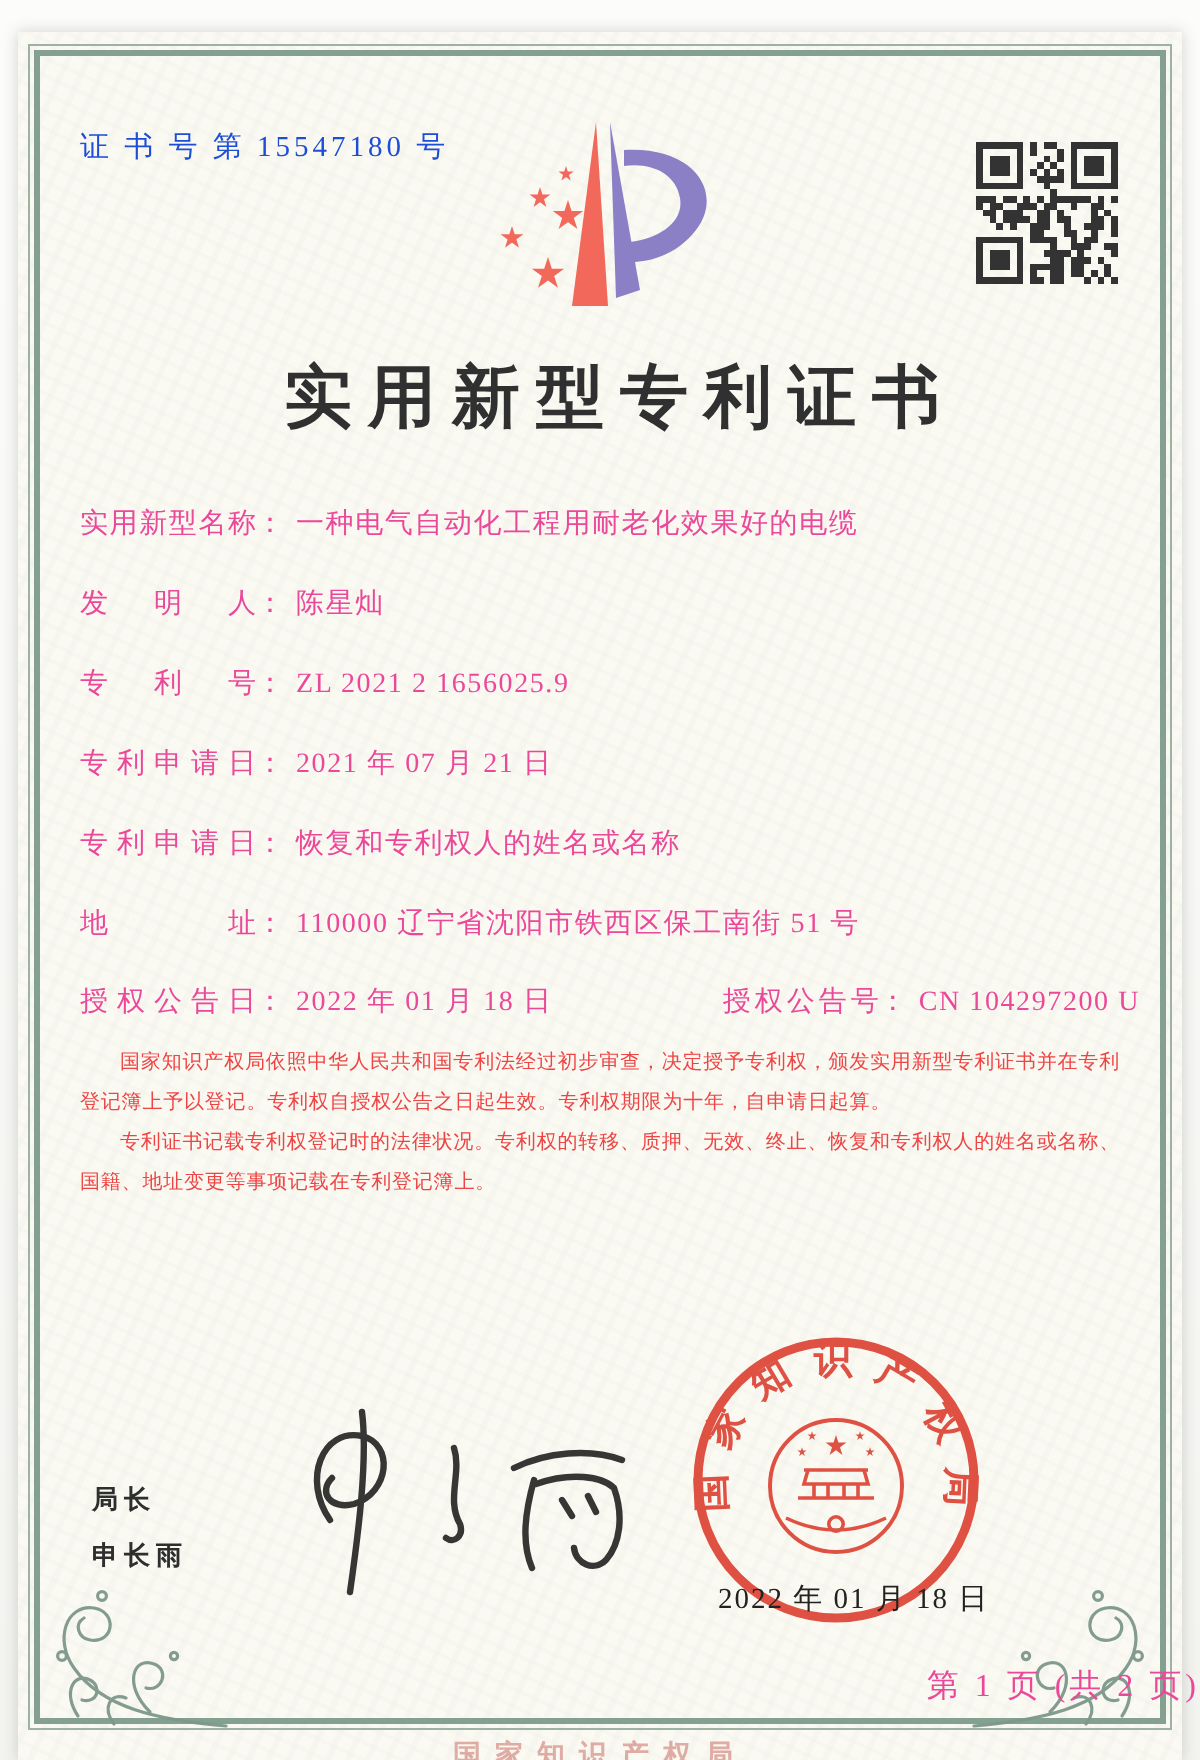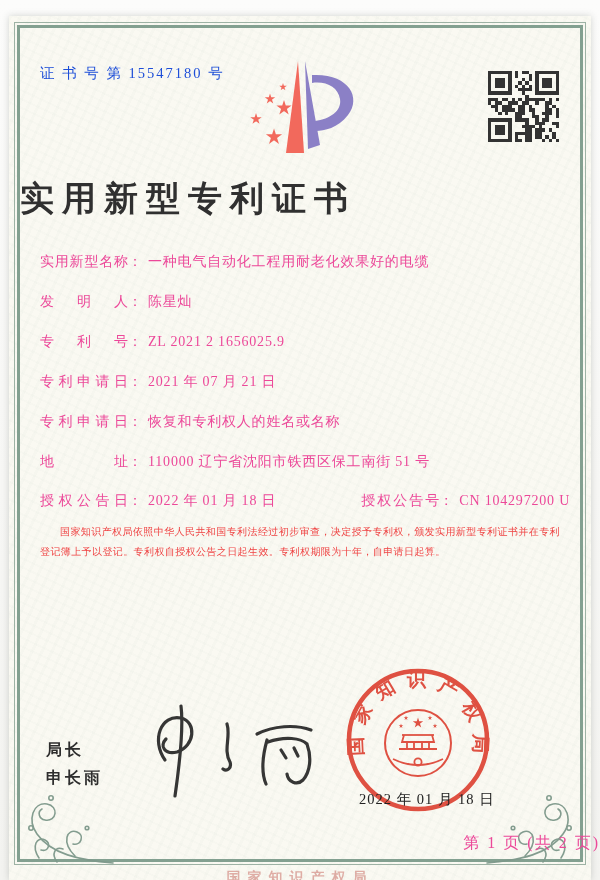--- a/index.html
+++ b/index.html
@@ -14,31 +14,31 @@
     background:
       repeating-linear-gradient(115deg, rgba(160,185,170,0.045) 0 3px, rgba(255,255,255,0) 3px 9px),
       repeating-linear-gradient(25deg, rgba(160,185,170,0.035) 0 2px, rgba(255,255,255,0) 2px 8px),
       #faf9f2;
     box-shadow:0 0 7px rgba(60,70,60,0.22);
   }
   .frame-outer{position:absolute;left:5px;top:6px;right:5px;bottom:15px;border:1px solid #9db2a4;}
   .frame-inner{position:absolute;inset:2px;border:3px solid #83a090;}
   .abs{position:absolute;white-space:nowrap;}
   .cert-no{left:40px;top:64px;font-size:14.5px;letter-spacing:2px;color:#1d4ed8;}
-  .title{left:0;right:0;top:176px;text-align:left;font-size:34px;font-weight:bold;
+  .title{left:0;right:0;top:176px;text-align:center;font-size:34px;font-weight:bold;
          letter-spacing:8px;padding-left:20px;color:#303030;}
   .row{left:40px;font-size:14px;color:#ec4899;}
   .lbl{display:inline-block;width:88px;text-align:justify;text-align-last:justify;vertical-align:top;}
   .lbl2{display:inline-block;width:78px;text-align:justify;text-align-last:justify;vertical-align:top;margin-left:44px;}
   .val{letter-spacing:0.8px;}
   .colon{margin-right:6px;}
   .paras{position:absolute;left:40px;right:40px;top:522px;font-size:10px;line-height:20px;
          color:#ef4444;white-space:normal;}
   .paras p{margin:0;text-indent:2em;text-align:justify;letter-spacing:0.4px;}
-  .signer{left:46px;top:736px;font-size:16px;font-weight:600;letter-spacing:3px;color:#2e2e2e;line-height:28px;}
+  .signer{left:46px;top:736px;font-size:13px;font-weight:600;letter-spacing:3px;color:#2e2e2e;line-height:28px;}
   .sig{left:135px;top:700px;}
   .seal{left:343px;top:663px;opacity:0.92;}
   .seal-date{left:359px;top:790px;font-size:14.5px;letter-spacing:1px;color:#222;z-index:6;}
   .footer{left:0;right:0;top:833px;text-align:right;font-size:16px;letter-spacing:2px;color:#ec4899;}
   .qr{left:488px;top:71px;width:71px;height:71px;}
   .logo{left:236px;top:53px;}
   .flourish{position:absolute;bottom:10px;width:100px;height:100px;}
   .flourish.left{left:8px;}
   .flourish.right{right:8px;transform:scaleX(-1);}
   .bottom-stamp{left:0;right:0;top:869px;height:11px;overflow:hidden;text-align:center;
@@ -257,20 +257,21 @@
   <span class="lbl">地址</span><span class="colon">：</span><span class="val">110000  辽宁省沈阳市铁西区保工南街 51 号</span>
 </div>
 <div class="abs row" style="top:492px">
   <span class="lbl">授权公告日</span><span class="colon">：</span><span class="val">2022 年 01 月 18 日</span>
   <span style="display:inline-block;width:34px"></span>
   <span class="lbl2">授权公告号</span><span class="colon">：</span><span class="val">CN 104297200 U</span>
 </div>
 
 <div class="paras">
   <p>国家知识产权局依照中华人民共和国专利法经过初步审查，决定授予专利权，颁发实用新型专利证书并在专利登记簿上予以登记。专利权自授权公告之日起生效。专利权期限为十年，自申请日起算。</p>
+  <p>专利证书记载专利权登记时的法律状况。专利权的转移、质押、无效、终止、恢复和专利权人的姓名或名称、国籍、地址变更等事项记载在专利登记簿上。</p>
 </div>
 
 <div class="abs signer">
   <div>局长</div>
   <div>申长雨</div>
 </div>
 
 <svg class="abs sig" width="195" height="100" viewBox="0 0 195 100">
   <g fill="none" stroke="#1c1c1c" stroke-width="3.2" stroke-linecap="round" opacity="0.88">
     <path d="M30,60 C16,40 26,14 46,18 C62,22 60,46 42,52 C30,55 24,46 31,39"></path>

